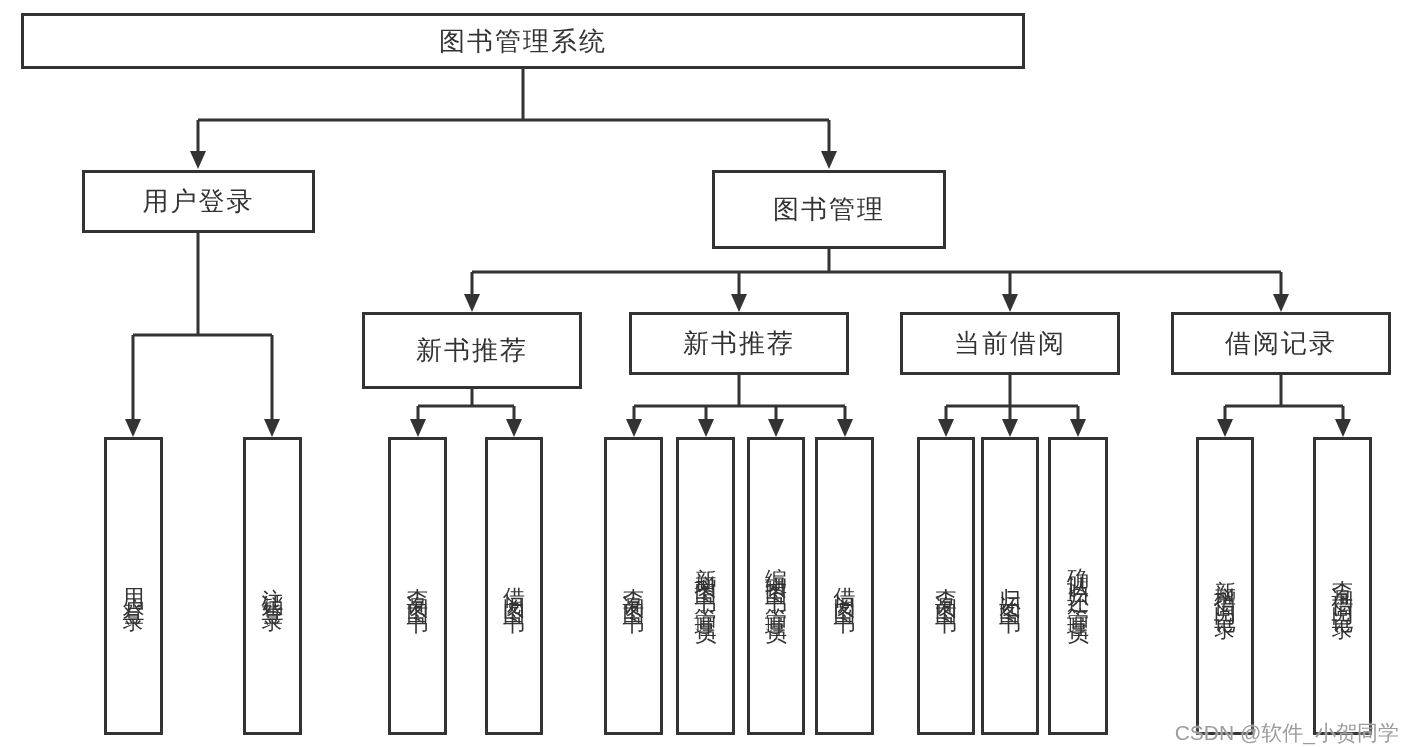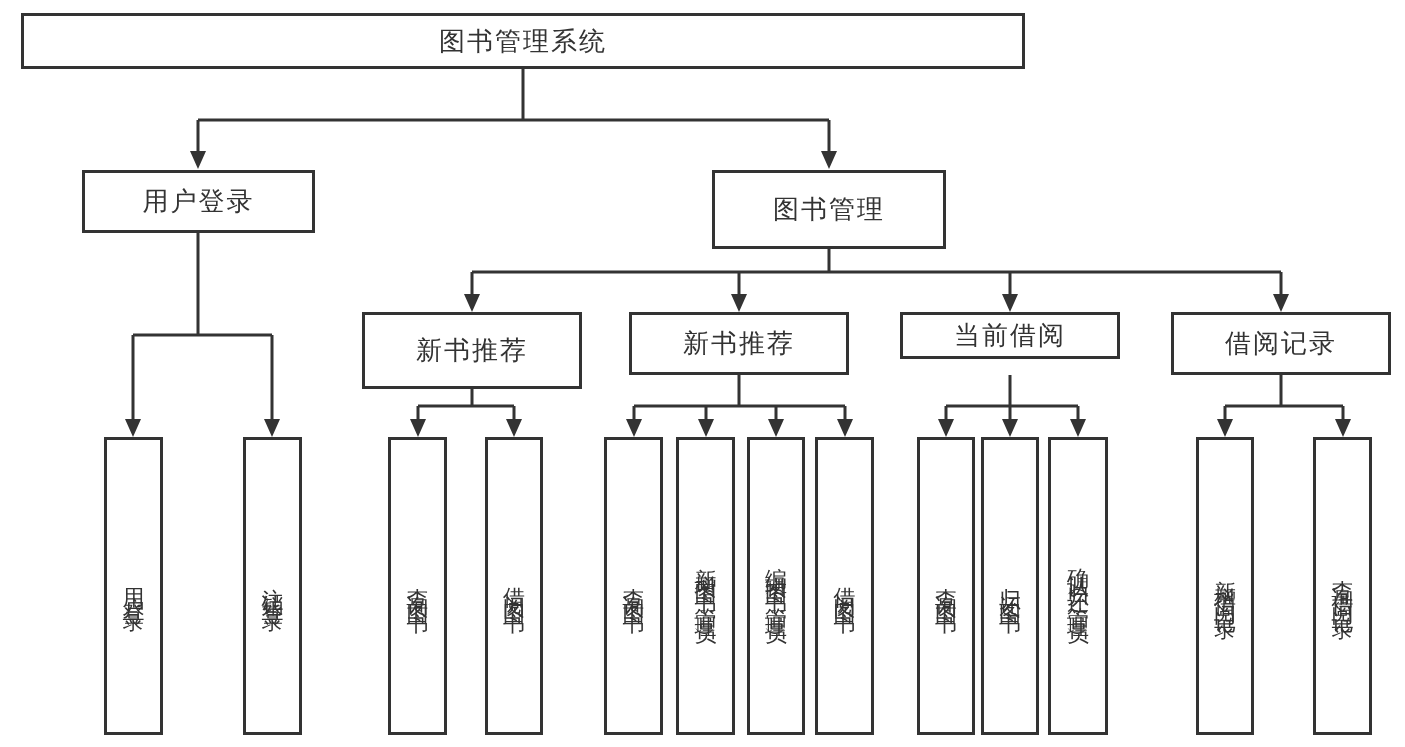--- a/index.html
+++ b/index.html
@@ -92,21 +92,21 @@
   <div class="box h-box" style="left:712px; top:170px; width:234px; height:79px;">
     <span>图书管理</span>
   </div>
 
   <div class="box h-box" style="left:362px; top:312px; width:220px; height:77px;">
     <span>新书推荐</span>
   </div>
   <div class="box h-box" style="left:629px; top:312px; width:220px; height:63px;">
     <span>新书推荐</span>
   </div>
-  <div class="box h-box" style="left:900px; top:312px; width:220px; height:47px;">
+  <div class="box h-box" style="left:900px; top:312px; width:220px; height:63px;">
     <span>当前借阅</span>
   </div>
   <div class="box h-box" style="left:1171px; top:312px; width:220px; height:63px;">
     <span>借阅记录</span>
   </div>
 
   <div class="box v-box" style="left:104px; top:437px; width:59px; height:298px;">
     <span class="v-label">用户登录</span>
   </div>
   <div class="box v-box" style="left:243px; top:437px; width:59px; height:298px;">
@@ -143,14 +143,15 @@
     <span class="v-label">确认归还（管理员）</span>
   </div>
 
   <div class="box v-box" style="left:1196px; top:437px; width:58px; height:298px;">
     <span class="v-label">新增借阅记录</span>
   </div>
   <div class="box v-box" style="left:1313px; top:437px; width:59px; height:298px;">
     <span class="v-label">查询借阅记录</span>
   </div>
 
+  <div class="watermark">CSDN @软件_小贺同学</div>
 
 </div>
 
 </body></html>

